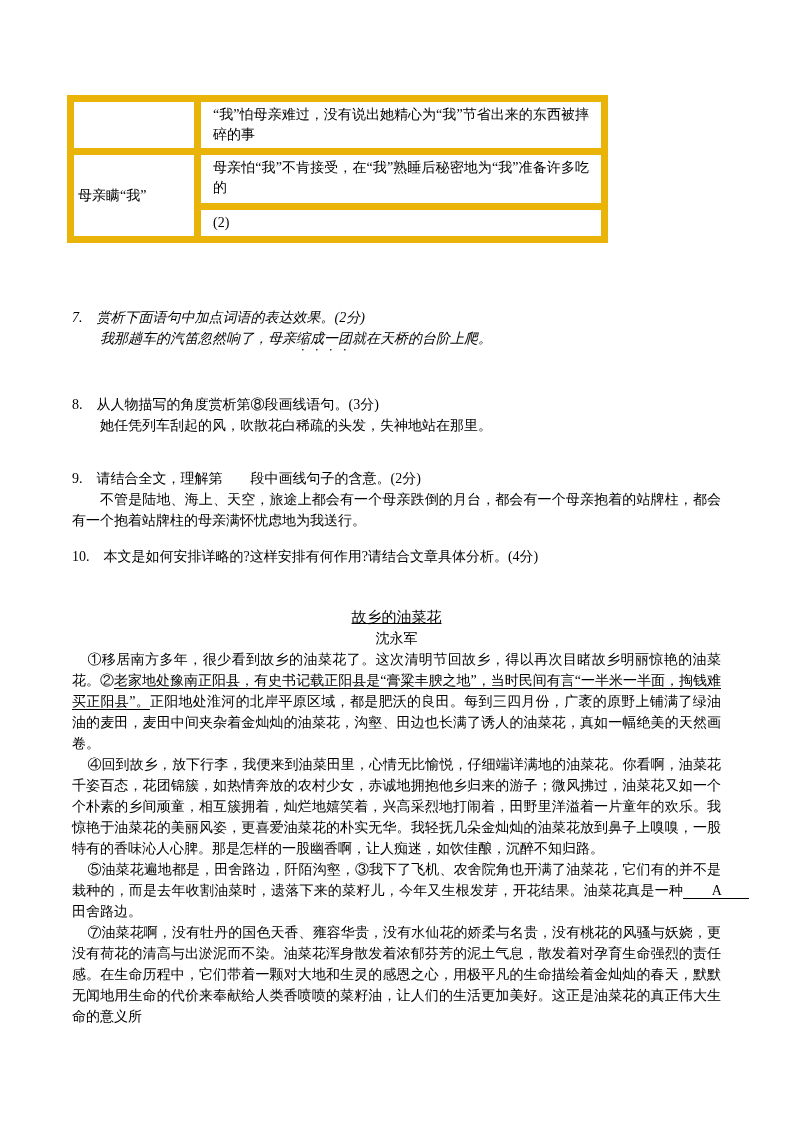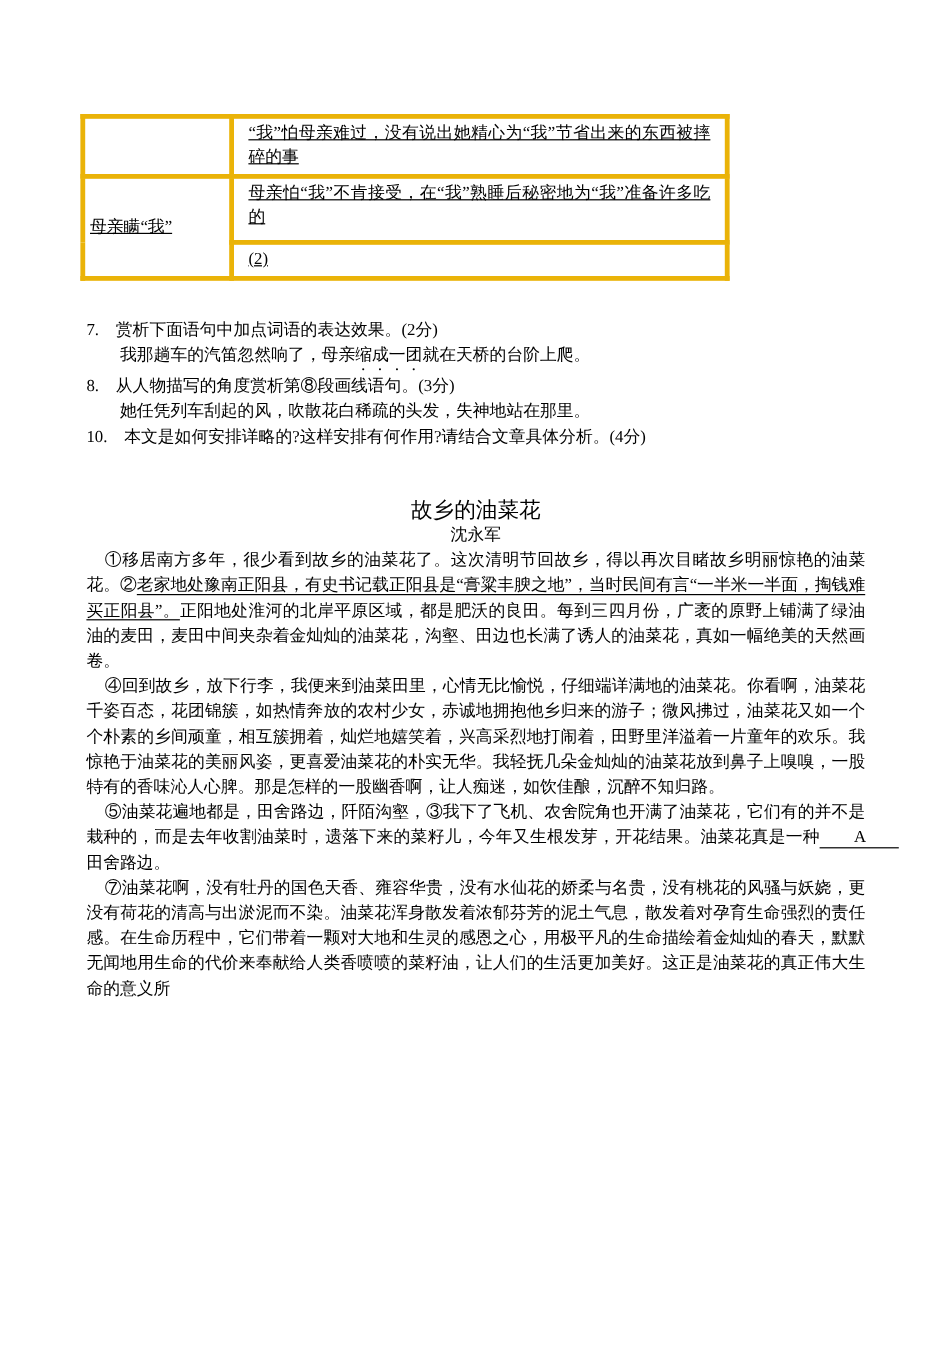--- a/index.html
+++ b/index.html
@@ -22,45 +22,44 @@
   p { margin: 0; }
 
   
   .summary-table {
     border-collapse: collapse;
     table-layout: fixed;
     width: 541px;
     margin-left: -5px;
   }
   .summary-table td {
-    border: 4px solid #eab308;
+    border: 7px solid #eab308;
     padding: 3px 12px;
     vertical-align: top;
     text-align: justify;
     line-height: 20px;
-    text-decoration: underline;
   }
   td.col-left { width: 112px; padding: 3px 4px; }
   td.label-cell { vertical-align: middle; }
   tr.r1 { height: 50px; }
   tr.r2 { height: 55px; }
   tr.r3 { height: 30px; }
 
   
-  .question-7 { margin-top: 31px; }
-  .question-8 { }
+  .question-7 { margin-top: 64px; font-style: italic; }
+  .question-8 { margin-top: 40px; }
   .question-9 { margin-top: 32px; }
-  .question-10 { margin-top: 0; }
+  .question-10 { margin-top: 15px; }
   .q-stem { text-align: left; }
   .q-quote { text-indent: 2em; text-align: justify; }
 
   
   .section-2 { margin-top: 40px; }
   .center { text-align: center; }
-  .passage-title { font-size: 18px; }
+  .passage-title { font-size: 15px; text-decoration: underline; }
   .para { text-indent: 1.1em; text-align: justify; }
 
   .underline {
     text-decoration: underline;
     text-underline-offset: 3px;
   }
   .blank {
     border-bottom: 1px solid #000;
   }
   .dotted {
@@ -94,20 +93,24 @@
   <div class="question-7">
     <p class="q-stem">7.　赏析下面语句中加点词语的表达效果。(2分)</p>
     <p class="q-quote"><span>我那趟车的汽笛忽然响了，母亲</span><span class="dotted">缩成一团</span><span>就在天桥的台阶上爬。</span></p>
   </div>
 
   <div class="question-8">
     <p class="q-stem">8.　从人物描写的角度赏析第⑧段画线语句。(3分)</p>
     <p class="q-quote">她任凭列车刮起的风，吹散花白稀疏的头发，失神地站在那里。</p>
   </div>
 
+  <div class="question-9">
+    <p class="q-stem">9.　请结合全文，理解第　　段中画线句子的含意。(2分)</p>
+    <p class="q-quote">不管是陆地、海上、天空，旅途上都会有一个母亲跌倒的月台，都会有一个母亲抱着的站牌柱，都会有一个抱着站牌柱的母亲满怀忧虑地为我送行。</p>
+  </div>
 
   <div class="question-10">
     <p class="q-stem">10.　本文是如何安排详略的?这样安排有何作用?请结合文章具体分析。(4分)</p>
   </div>
 
   <div class="section-2">
     <p class="center passage-title">故乡的油菜花</p>
     <p class="center">沈永军</p>
 
     <p class="para"><span>①移居南方多年，很少看到故乡的油菜花了。这次清明节回故乡，得以再次目睹故乡明丽惊艳的油菜花。②</span><span class="underline">老家地处豫南正阳县，有史书记载正阳县是“膏粱丰腴之地”，当时民间有言“一半米一半面，掏钱难买正阳县”。</span><span>正阳地处淮河的北岸平原区域，都是肥沃的良田。每到三四月份，广袤的原野上铺满了绿油油的麦田，麦田中间夹杂着金灿灿的油菜花，沟壑、田边也长满了诱人的油菜花，真如一幅绝美的天然画卷。</span></p>

